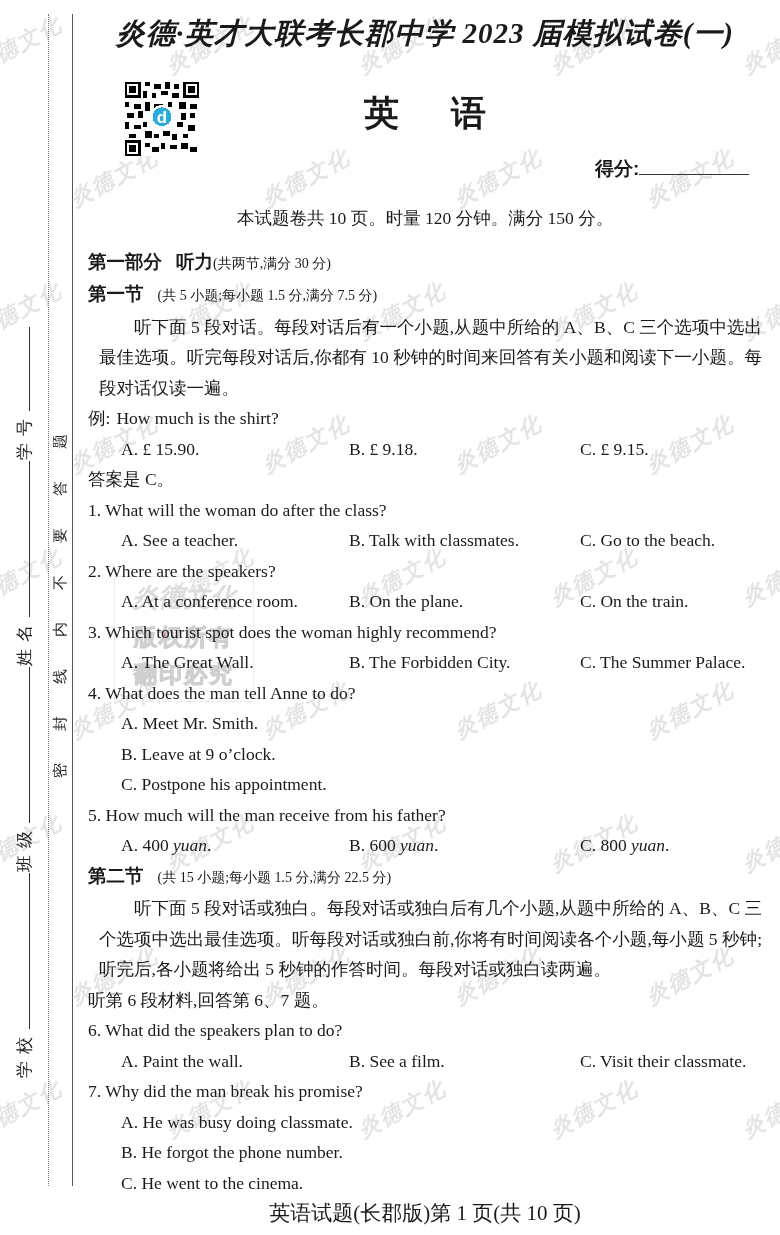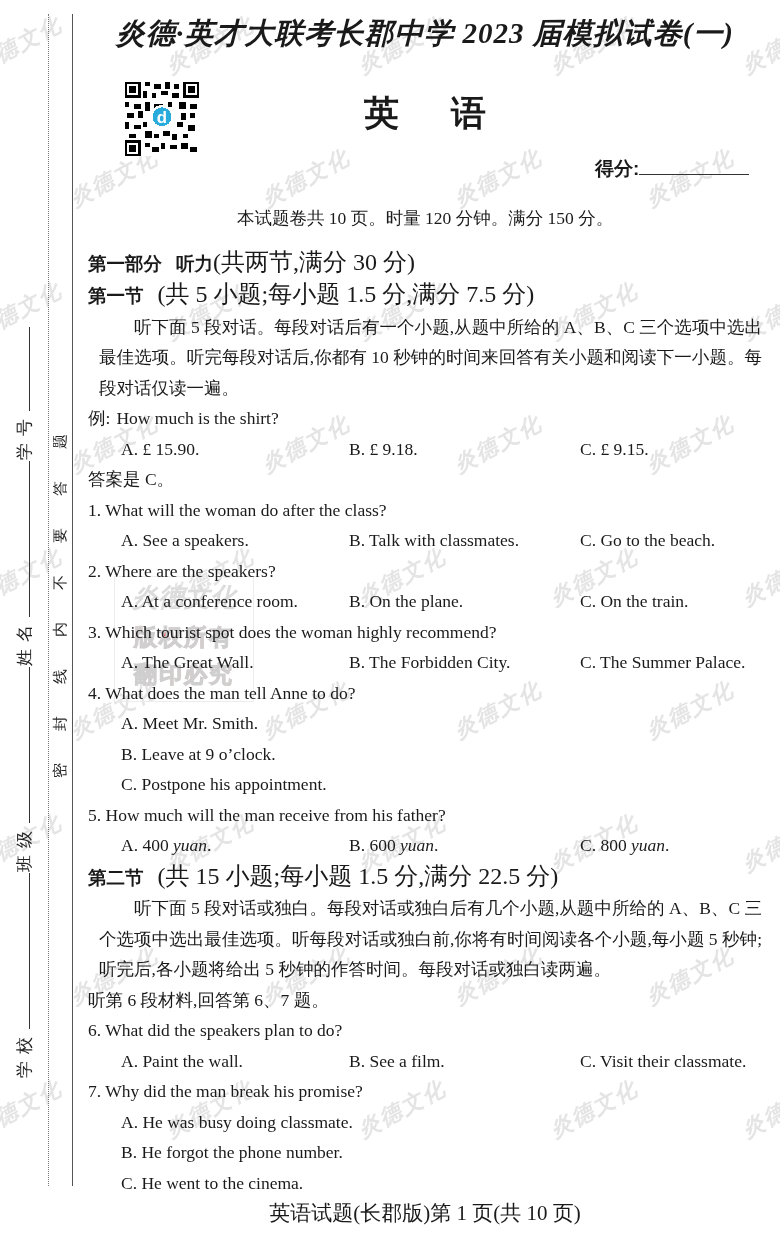--- a/index.html
+++ b/index.html
@@ -51,21 +51,21 @@
   #score-blank{display:inline-block;width:110px;border-bottom:1px solid #333;height:4px;}
   
   #content{
     position:absolute;left:88px;top:203px;width:674px;z-index:1;
     font-size:17.5px;line-height:30.5px;
   }
   .center{text-align:center;}
   .info-line{margin-bottom:13px;}
   .h-bold{font-weight:bold;font-family:"Liberation Sans",sans-serif;font-size:18.5px;}
   .h-gap{display:inline-block;width:14px;}
-  .h-note{font-size:24px;}
+  .h-note{font-size:14px;}
   .para{text-indent:2em;text-align:justify;margin-left:11px;}
   .ex-gap{display:inline-block;width:6px;}
   .opt-row{display:grid;grid-template-columns:228px 231px 1fr;padding-left:33px;}
   .opt-stack{padding-left:33px;}
   .q-line{}
   .it{font-style:italic;}
   #footer{position:absolute;left:88px;top:1199px;width:674px;text-align:center;z-index:1;font-size:21px;}
 </style>
 </head>
 <body>
@@ -216,21 +216,21 @@
   </div>
   <div class="opt-row">
     <span>A. £ 15.90.</span>
     <span>B. £ 9.18.</span>
     <span>C. £ 9.15.</span>
   </div>
   <div>答案是 C。</div>
 
   <div class="q-line">1. What will the woman do after the class?</div>
   <div class="opt-row">
-    <span>A. See a speakers.</span>
+    <span>A. See a teacher.</span>
     <span>B. Talk with classmates.</span>
     <span>C. Go to the beach.</span>
   </div>
 
   <div class="q-line">2. Where are the speakers?</div>
   <div class="opt-row">
     <span>A. At a conference room.</span>
     <span>B. On the plane.</span>
     <span>C. On the train.</span>
   </div>

